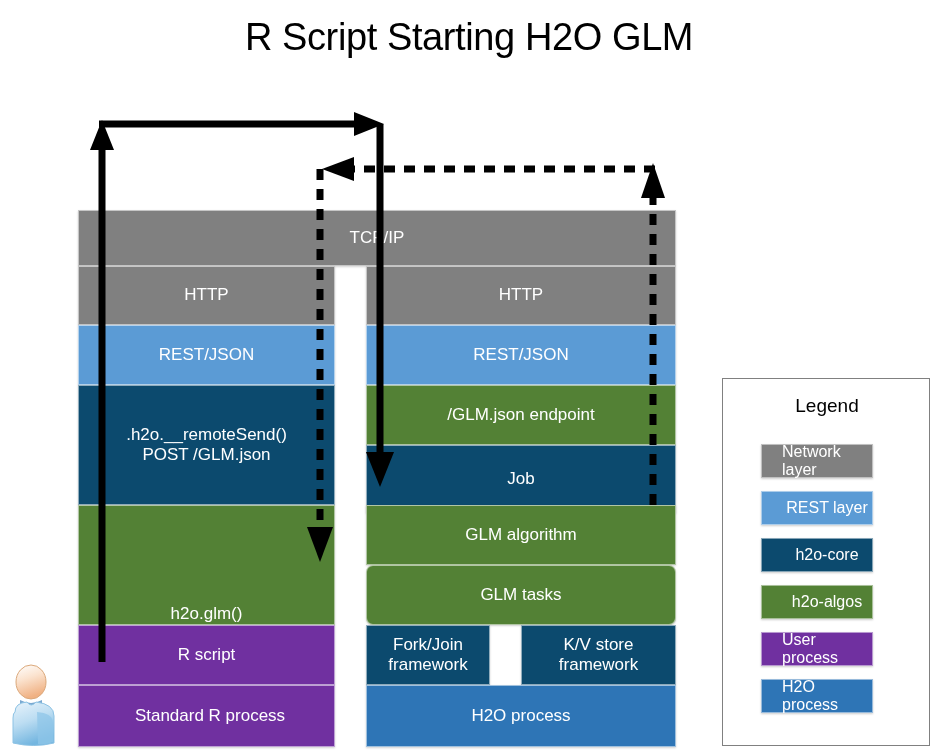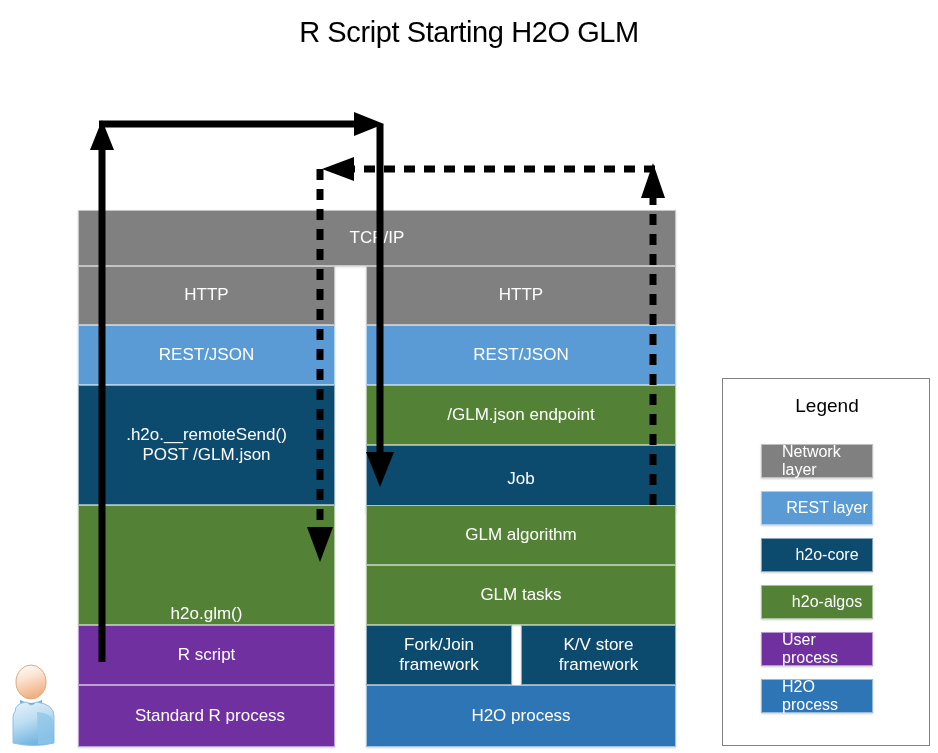--- a/index.html
+++ b/index.html
@@ -9,21 +9,21 @@
     font-family:"Liberation Sans", sans-serif;
     position:relative;
     overflow:hidden;
   }
   #canvas{position:absolute;left:0;top:0;width:938px;height:753px;}
 
   
   .title{
     position:absolute;left:0;top:16px;width:938px;
     text-align:center;
-    font-size:29px;
+    font-size:38px;
     color:#000000;
     letter-spacing:-0.4px;
     font-weight:400;
   }
 
   
   .blk{
     position:absolute;
     box-sizing:border-box;
     display:flex;
@@ -122,25 +122,25 @@
   </div>
 
   <div class="blk c-orange" style="left:366px;top:445px;width:310px;height:68px;">
     <span>Job</span>
   </div>
 
   <div class="blk c-green" style="left:366px;top:505px;width:310px;height:60px;">
     <span>GLM algorithm</span>
   </div>
 
-  <div class="blk c-green" style="left:366px;top:565px;width:310px;height:60px;">
+  <div class="blk c-green" style="left:366px;top:565px;width:310px;height:60px;border-radius:7px;">
     <span>GLM tasks</span>
   </div>
 
-  <div class="blk c-orange" style="left:366px;top:625px;width:146px;height:60px;">
+  <div class="blk c-orange" style="left:366px;top:625px;width:124px;height:60px;">
     <span>Fork/Join</span>
     <span>framework</span>
   </div>
 
   <div class="blk c-orange" style="left:521px;top:625px;width:155px;height:60px;">
     <span>K/V store</span>
     <span>framework</span>
   </div>
 
   <div class="blk c-h2oblue" style="left:366px;top:685px;width:310px;height:62px;">

